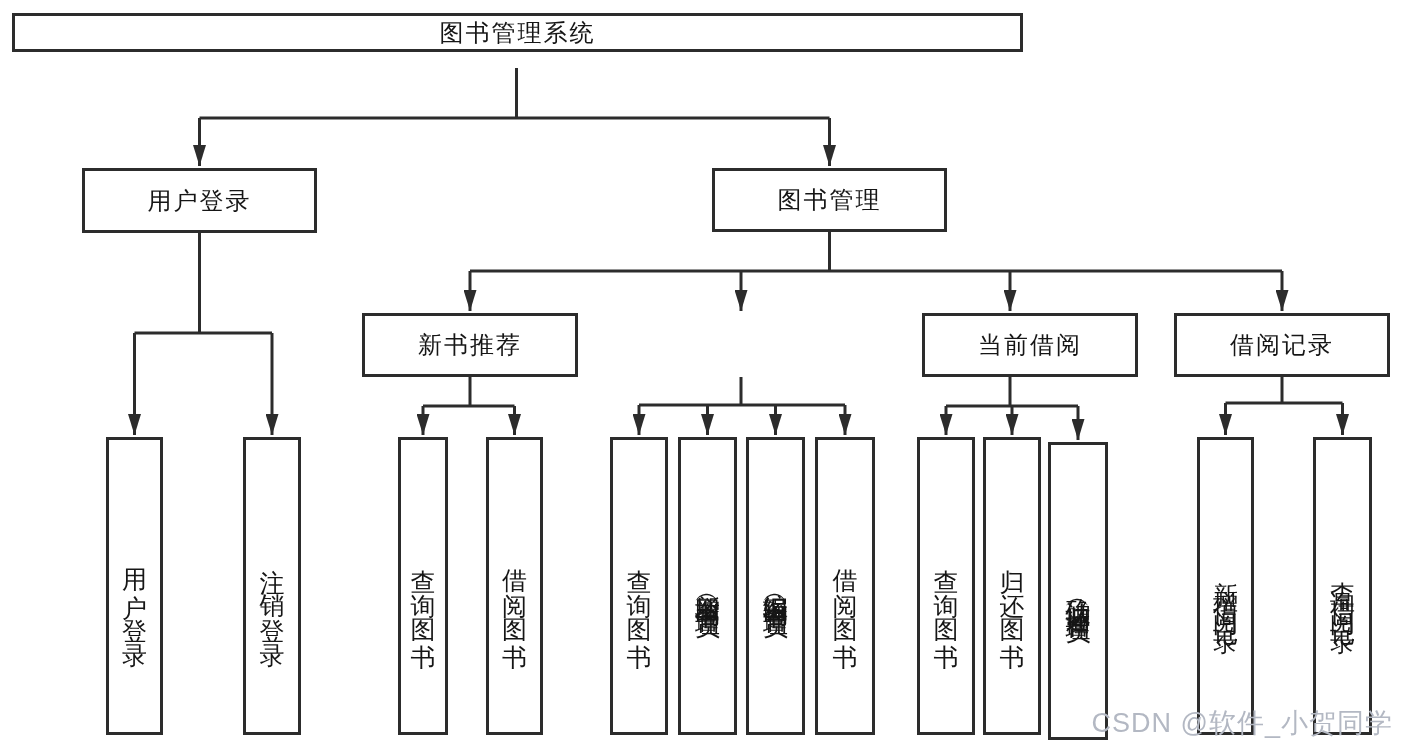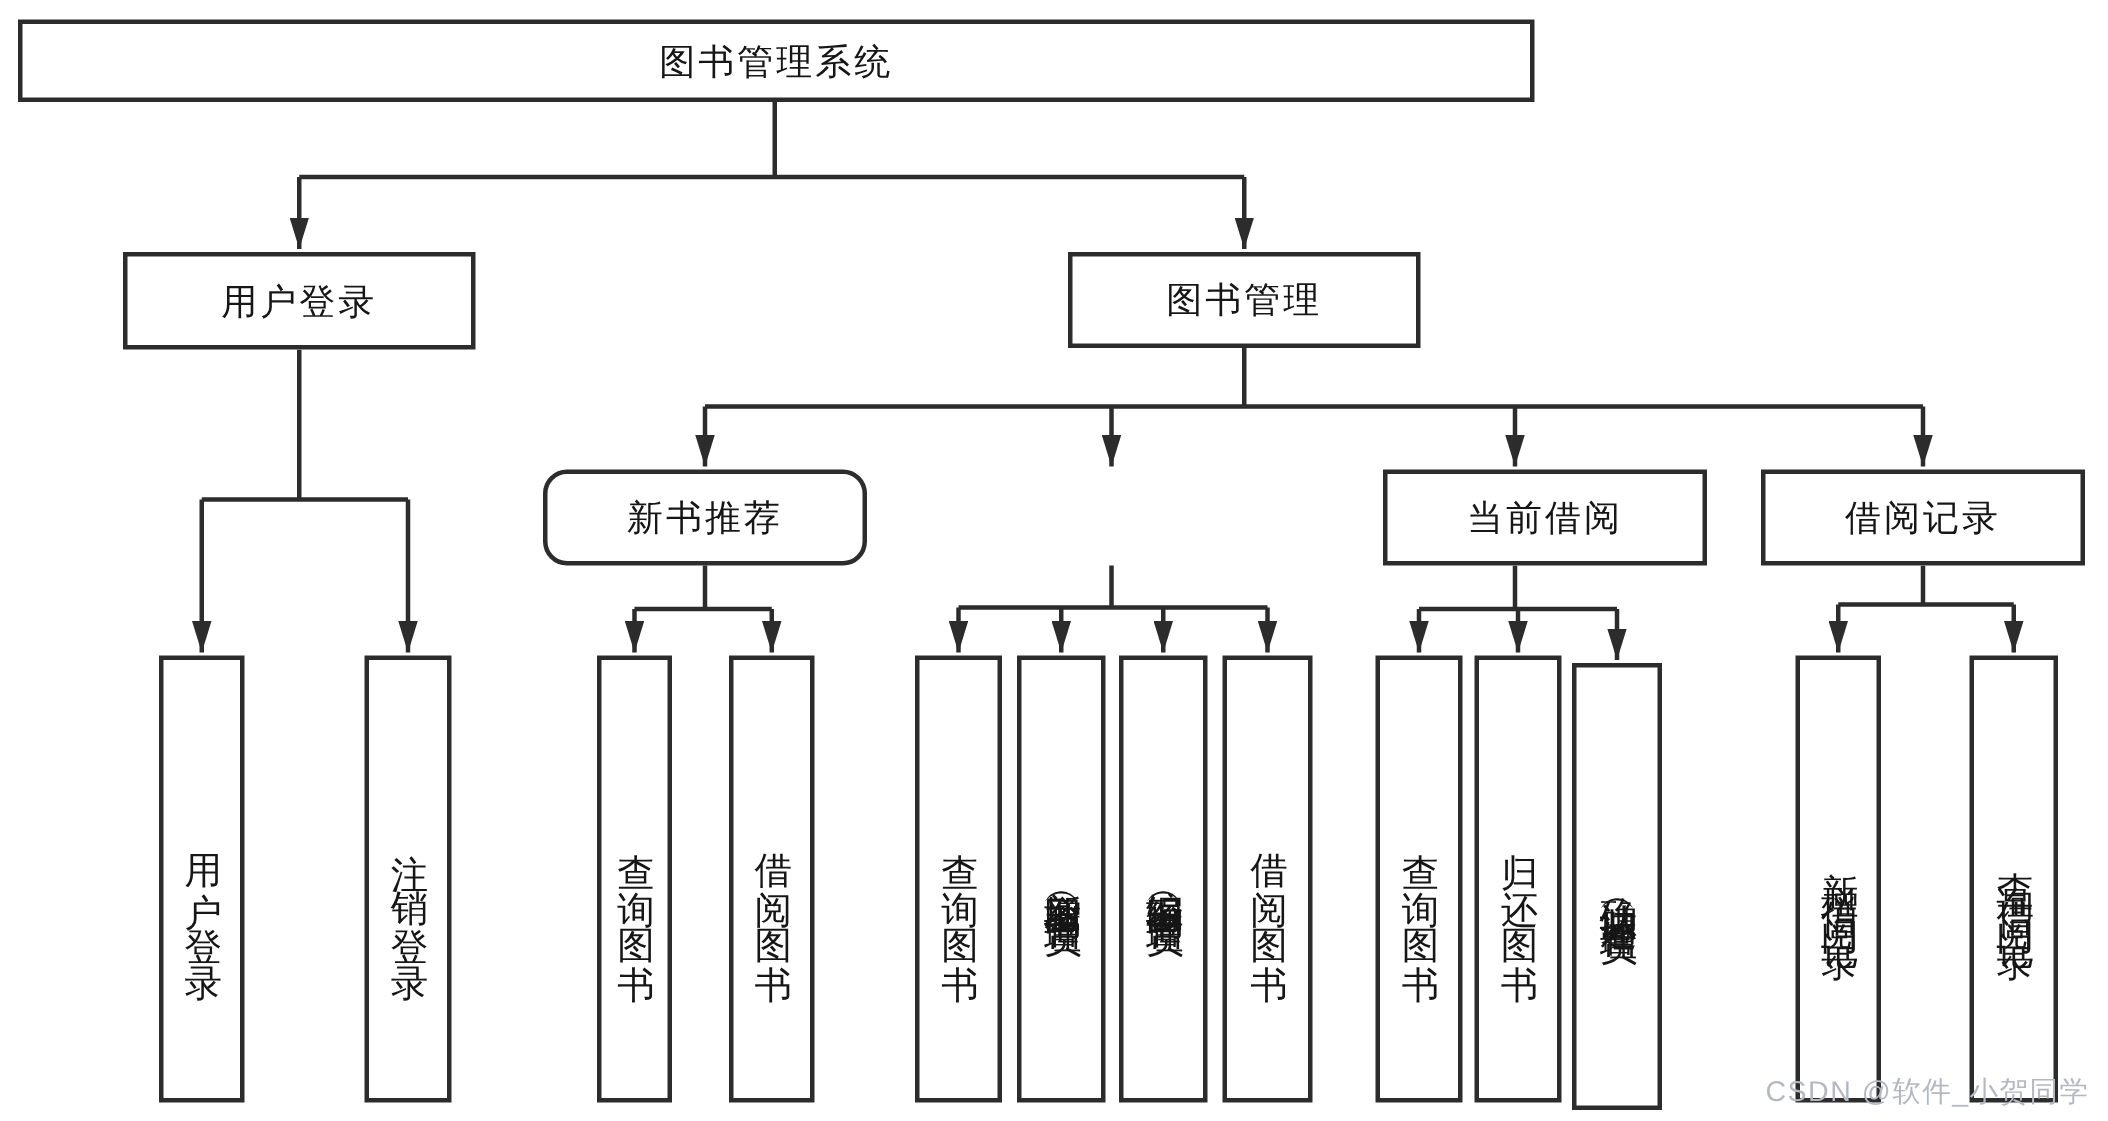--- a/index.html
+++ b/index.html
@@ -20,21 +20,21 @@
   }
   .vtext{
     writing-mode:vertical-rl;text-orientation:mixed;
     font-size:25px;color:#161616;line-height:1;
   }
   .ls-loose{letter-spacing:25px;margin-top:25px;}
   .ls-med{letter-spacing:10px;margin-top:10px;}
   .ls-tight{letter-spacing:3px;margin-top:3px;}
   .watermark{
     position:absolute;right:12px;bottom:6px;z-index:3;
-    font-size:19px;color:#b3b8c3;letter-spacing:1px;white-space:nowrap;
+    font-size:27px;color:#b3b8c3;letter-spacing:1px;white-space:nowrap;
   }
 </style>
 </head>
 <body>
 
 <div class="canvas">
 
   <svg class="connectors" width="1405" height="747" viewBox="0 0 1405 747">
     <defs>
       <marker id="ah" viewBox="0 0 22 13" refX="21" refY="6.5" markerWidth="22" markerHeight="13" markerUnits="userSpaceOnUse" orient="auto">
@@ -78,32 +78,32 @@
         <line x1="1078" y1="406" x2="1078" y2="440" marker-end="url(#ah)"></line>
       </g>
       <g>
         <path d="M1282,377 V403 M1225.5,403 H1342.5"></path>
         <line x1="1225.5" y1="403" x2="1225.5" y2="435" marker-end="url(#ah)"></line>
         <line x1="1342.5" y1="403" x2="1342.5" y2="435" marker-end="url(#ah)"></line>
       </g>
     </g>
   </svg>
 
-  <div class="hbox" style="left:12px;top:13px;width:1011px;height:55px;">
+  <div class="hbox" style="left:12px;top:13px;width:1011px;height:39px;">
     <span>图书管理系统</span>
   </div>
 
   <div class="hbox" style="left:82px;top:168px;width:235px;height:65px;">
     <span>用户登录</span>
   </div>
   <div class="hbox" style="left:712px;top:168px;width:235px;height:64px;">
     <span>图书管理</span>
   </div>
 
-  <div class="hbox" style="left:362px;top:313px;width:216px;height:64px;border-radius:16px;">
+  <div class="hbox" style="left:362px;top:313px;width:216px;height:64px;">
     <span>新书推荐</span>
   </div>
   <div class="hbox" style="left:922px;top:313px;width:216px;height:64px;">
     <span>当前借阅</span>
   </div>
   <div class="hbox" style="left:1174px;top:313px;width:216px;height:64px;">
     <span>借阅记录</span>
   </div>
 
   <div class="vbox" style="left:106px;width:57px;">

